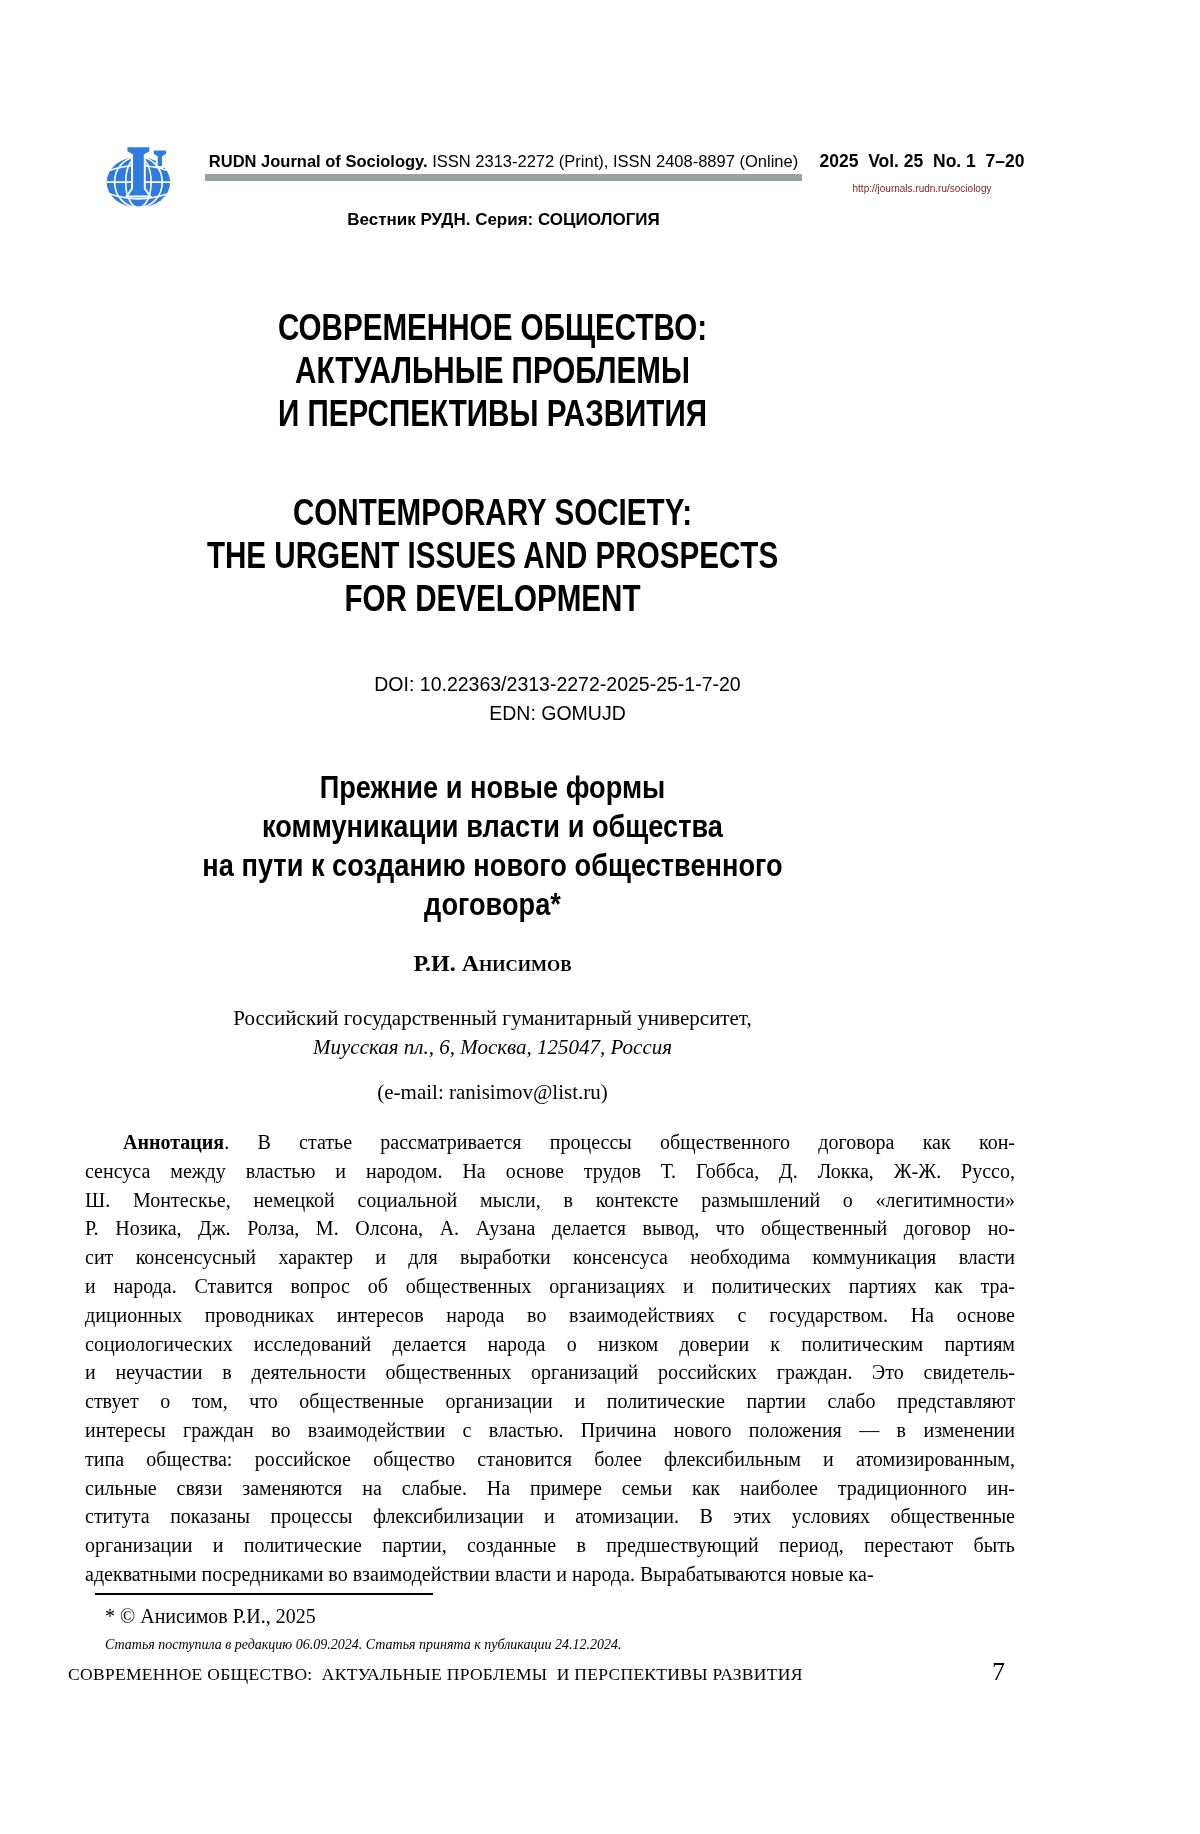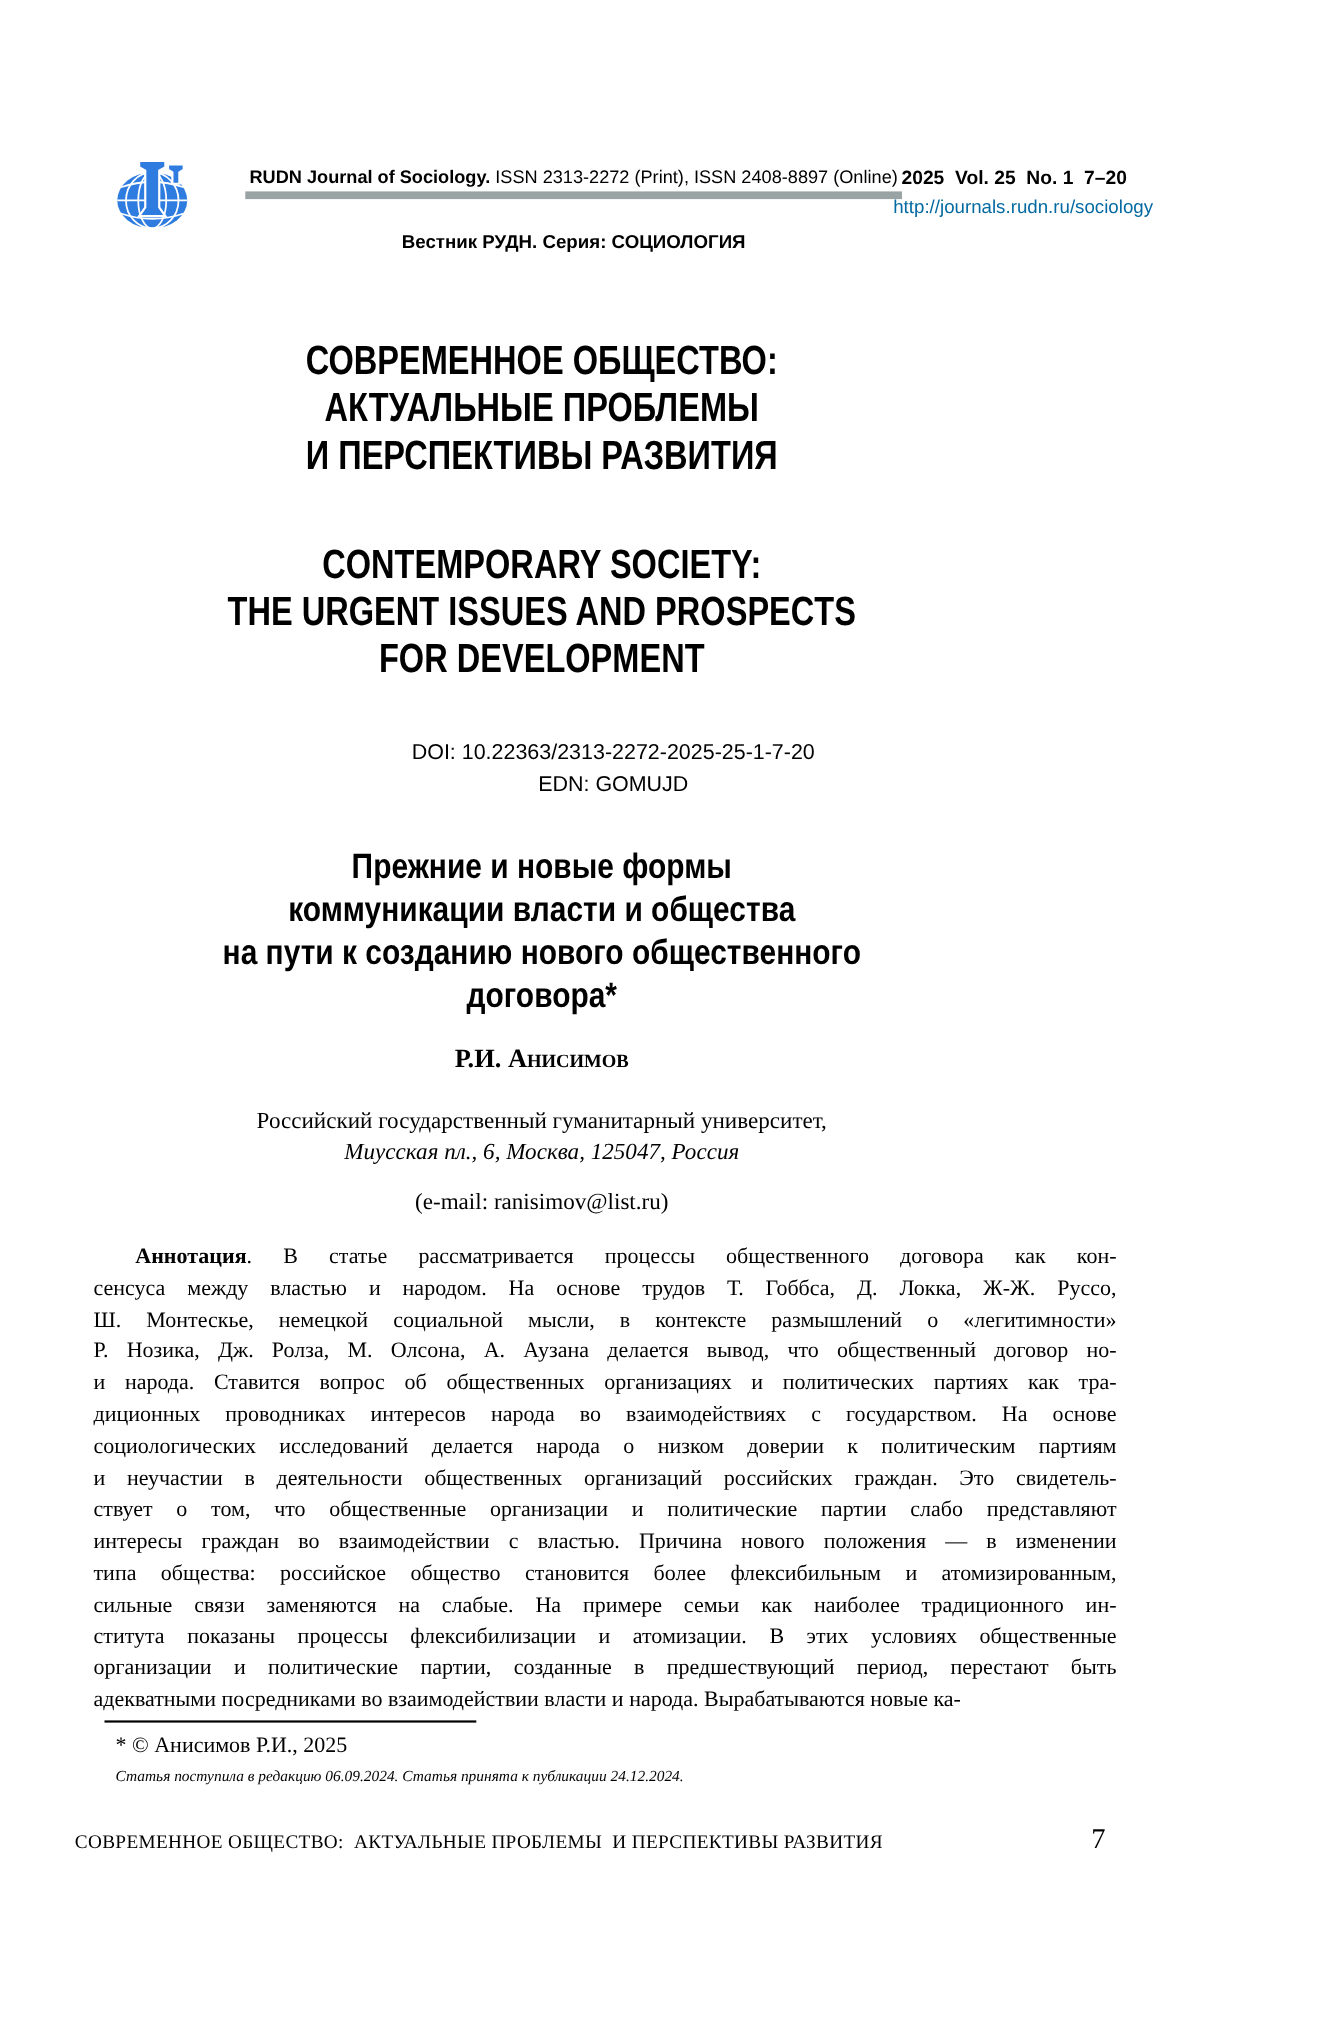--- a/index.html
+++ b/index.html
@@ -3,33 +3,33 @@
 <meta charset="utf-8">
 <style>
   html,body { margin:0; padding:0; background:#ffffff; }
   .page {
     position:relative; width:1200px; height:1834px; background:#ffffff;
     color:#000; font-family:"Liberation Serif", serif; overflow:hidden;
   }
   
   .logo { position:absolute; left:100px; top:140px; width:80px; height:70px; }
   .hdr-center {
-    position:absolute; left:223px; top:151px; width:597px; text-align:center;
+    position:absolute; left:205px; top:151px; width:597px; text-align:center;
     font-family:"Liberation Sans", sans-serif;
   }
   .hdr-line1 { font-size:16.5px; line-height:20px; white-space:nowrap; }
   .hdr-line1 b { font-weight:bold; }
   .hdr-bar { height:7px; margin:3px 0 2px 0; }
   .hdr-line2 { font-size:17px; font-weight:bold; line-height:20px;margin-top:29px; }
   .hdr-right {
     position:absolute; left:812px; top:151px; width:220px; text-align:center;
     font-family:"Liberation Sans", sans-serif;
   }
   .hdr-issue { font-size:17.5px; font-weight:bold; line-height:20px; white-space:pre; }
-  .hdr-url { font-size:17px; line-height:17px; margin-top:9px; color:#0369a1; }
+  .hdr-url { font-size:10px; line-height:17px; margin-top:9px; color:#7f1d1d; }
 
   
   .main { position:absolute; left:85px; top:0; width:945px; }
   .center-col { width:815px; text-align:center; }
   .condense { transform:scaleX(0.8); transform-origin:50% 50%; }
   .condense2 { transform:scaleX(0.85); transform-origin:50% 50%; }
 
   .sec-title {
     padding-top:306px; font-family:"Liberation Sans", sans-serif;
     font-weight:bold; font-size:37px; line-height:43px;
@@ -136,20 +136,21 @@
     <div class="email center-col">(e-mail: ranisimov@list.ru)</div>
 
     <div class="abstract">
       <div class="abs-line abs-first">
         <span class="abs-label">Аннотация</span><span>. В статье рассматривается процессы общественного договора как кон-</span>
       </div>
       <div>
           <div class="abs-line">сенсуса между властью и народом. На основе трудов Т. Гоббса, Д. Локка, Ж-Ж. Руссо,</div>
           <div class="abs-line">Ш. Монтескье, немецкой социальной мысли, в контексте размышлений о «легитимности»</div>
           <div class="abs-line">Р. Нозика, Дж. Ролза, М. Олсона, А. Аузана делается вывод, что общественный договор но-</div>
+          <div class="abs-line">сит консенсусный характер и для выработки консенсуса необходима коммуникация власти</div>
           <div class="abs-line">и народа. Ставится вопрос об общественных организациях и политических партиях как тра-</div>
           <div class="abs-line">диционных проводниках интересов народа во взаимодействиях с государством. На основе</div>
           <div class="abs-line">социологических исследований делается народа о низком доверии к политическим партиям</div>
           <div class="abs-line">и неучастии в деятельности общественных организаций российских граждан. Это свидетель-</div>
           <div class="abs-line">ствует о том, что общественные организации и политические партии слабо представляют</div>
           <div class="abs-line">интересы граждан во взаимодействии с властью. Причина нового положения — в изменении</div>
           <div class="abs-line">типа общества: российское общество становится более флексибильным и атомизированным,</div>
           <div class="abs-line">сильные связи заменяются на слабые. На примере семьи как наиболее традиционного ин-</div>
           <div class="abs-line">ститута показаны процессы флексибилизации и атомизации. В этих условиях общественные</div>
           <div class="abs-line">организации и политические партии, созданные в предшествующий период, перестают быть</div>

